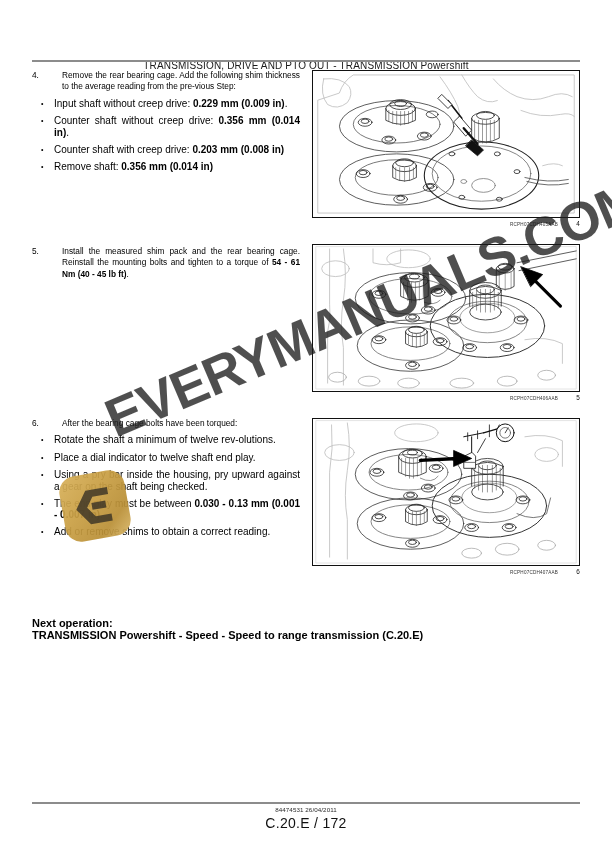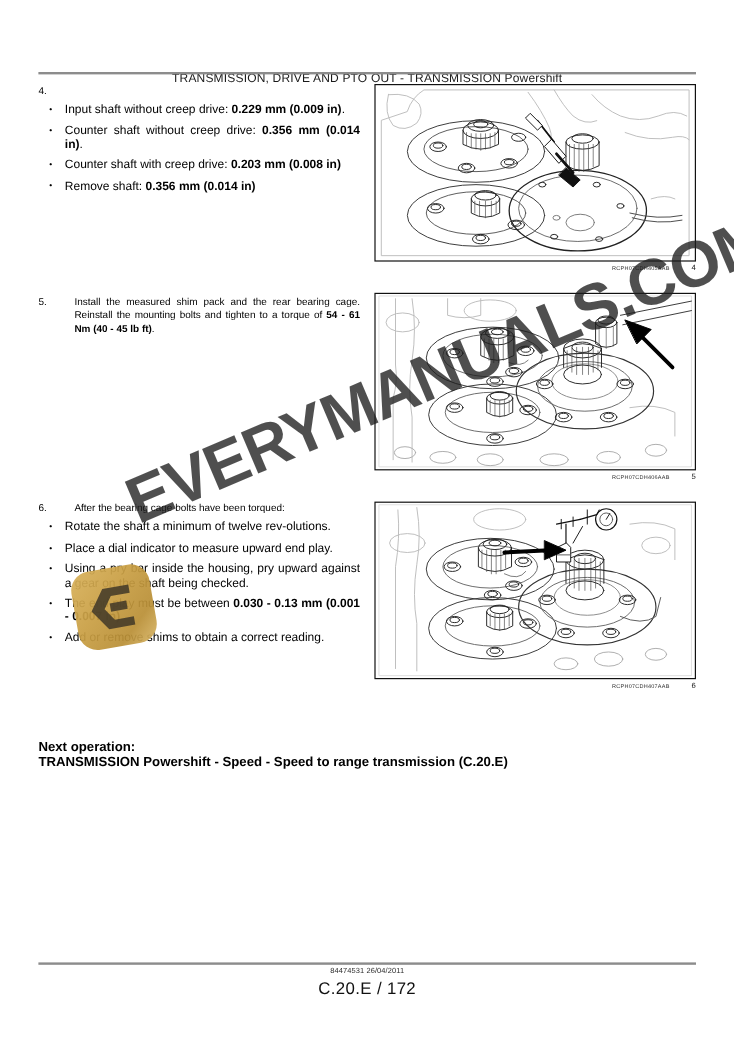--- a/index.html
+++ b/index.html
@@ -222,20 +222,21 @@
 <div class="page">
 
   <div class="page-header">TRANSMISSION, DRIVE AND PTO OUT - TRANSMISSION Powershift</div>
   <div class="rule-top"></div>
 
   <div class="text-col">
 
     <div class="step step-4">
       <div class="step-row">
         <div class="step-num">4.</div>
+        <div class="step-body"><span>Remove the rear bearing cage.  Add the following shim thickness to the average reading from the pre-vious Step:</span></div>
       </div>
       <div class="bullets">
           <div class="bullet-row">
             <div class="bullet-dot">•</div>
             <div class="bullet-text"><span>Input shaft without creep drive: </span><b>0.229 mm (0.009 in)</b><span>.</span></div>
           </div>
           <div class="bullet-row">
             <div class="bullet-dot">•</div>
             <div class="bullet-text"><span>Counter shaft without creep drive: </span><b>0.356 mm (0.014 in)</b><span>.</span></div>
           </div>
@@ -263,21 +264,21 @@
         <div class="step-num">6.</div>
         <div class="step-body"><span>After the bearing cage bolts have been torqued:</span></div>
       </div>
       <div class="bullets">
           <div class="bullet-row">
             <div class="bullet-dot">•</div>
             <div class="bullet-text"><span>Rotate the shaft a minimum of twelve rev-olutions.</span></div>
           </div>
           <div class="bullet-row">
             <div class="bullet-dot">•</div>
-            <div class="bullet-text"><span>Place a dial indicator to measure upward end play.</span></div>
+            <div class="bullet-text"><span>Place a dial indicator to twelve shaft end play.</span></div>
           </div>
           <div class="bullet-row">
             <div class="bullet-dot">•</div>
             <div class="bullet-text"><span>Using a pry bar inside the housing, pry upward against a gear on the shaft being checked.</span></div>
           </div>
           <div class="bullet-row">
             <div class="bullet-dot">•</div>
             <div class="bullet-text"><span>The end play must be between </span><b>0.030 - 0.13 mm (0.001 - 0.007 in)</b><span>.</span></div>
           </div>
           <div class="bullet-row">

